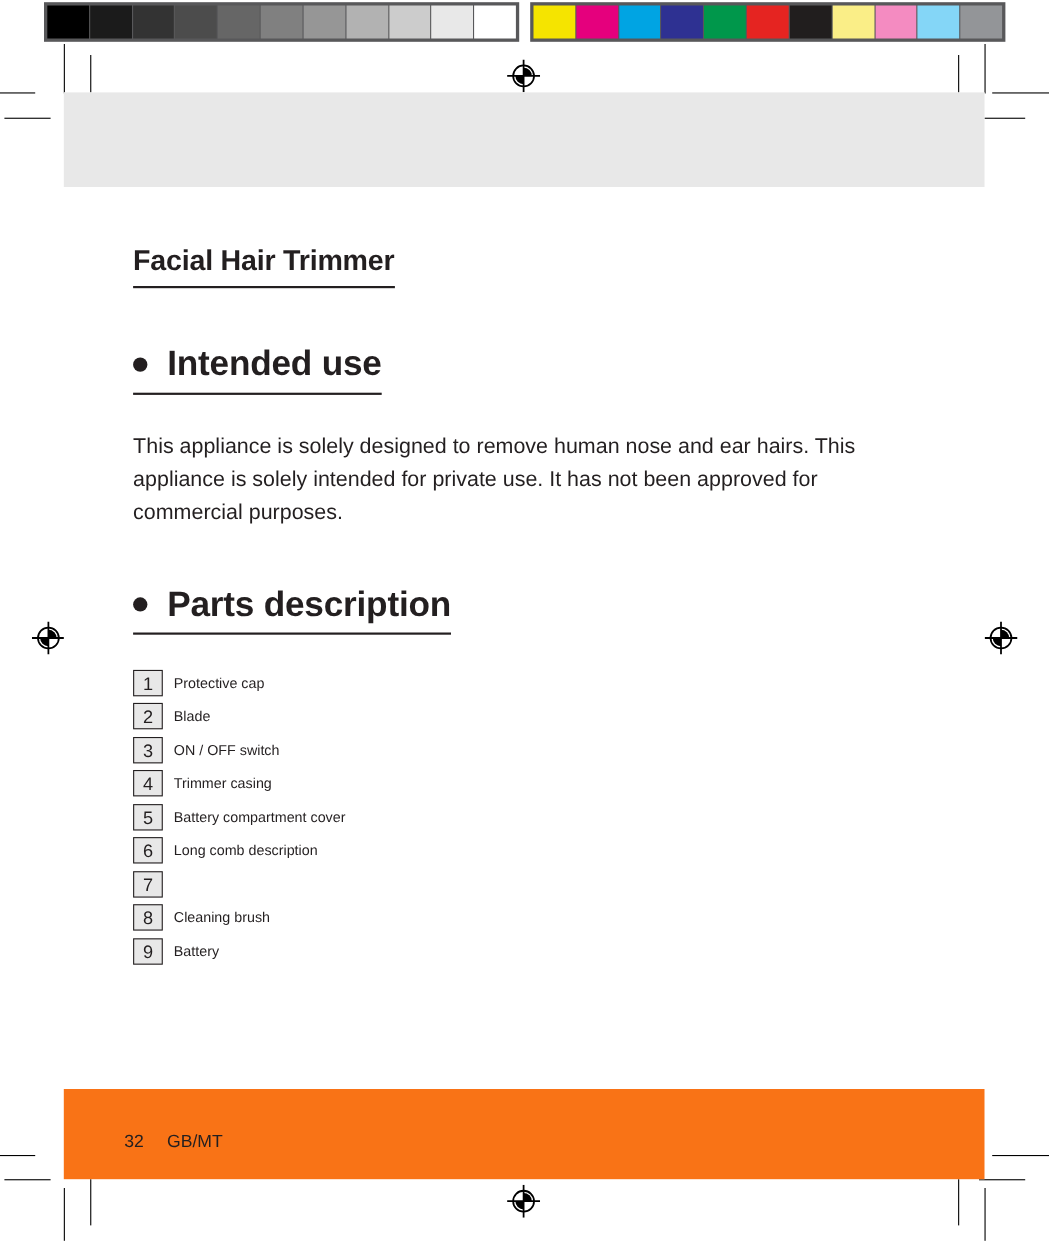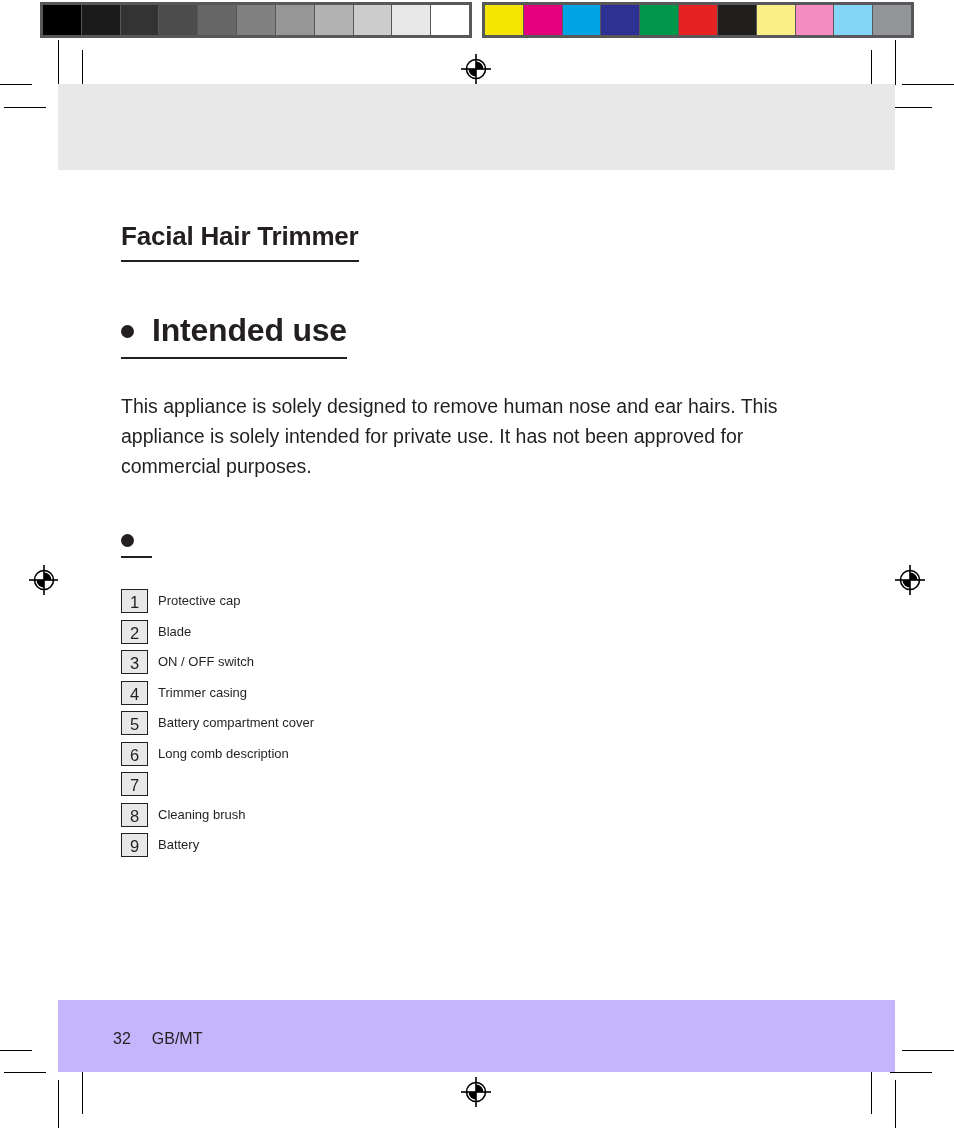--- a/index.html
+++ b/index.html
@@ -75,22 +75,22 @@
     top: 0;
     width: 837px;
     height: 86px;
     background: #e8e8e8;
   }
   #footer-band {
     position: absolute;
     left: 0;
     bottom: 0;
     width: 837px;
-    height: 72px;
-    background: #c4b5fd;
+    height: 82px;
+    background: #f97316;
   }
 
   #content {
     position: absolute;
     left: 63px;
     top: 102px;
     width: 720px;
     margin-top: 37px;
   }
 
@@ -283,20 +283,21 @@
       </div>
       <div id="intent-body">
         <p>This appliance is solely designed to remove human nose and ear hairs. This appliance is solely intended for private use. It has not been approved for commercial purposes.</p>
       </div>
     </div>
 
     
     <div class="section">
       <div class="section-heading">
         <span class="heading-bullet"></span>
+        <span class="heading-text">Parts description</span>
       </div>
 
       <ul id="parts-list">
         <li class="part-row">
           <span class="part-num">1</span>
           <span class="part-label">Protective cap</span>
         </li>
         <li class="part-row">
           <span class="part-num">2</span>
           <span class="part-label">Blade</span>

